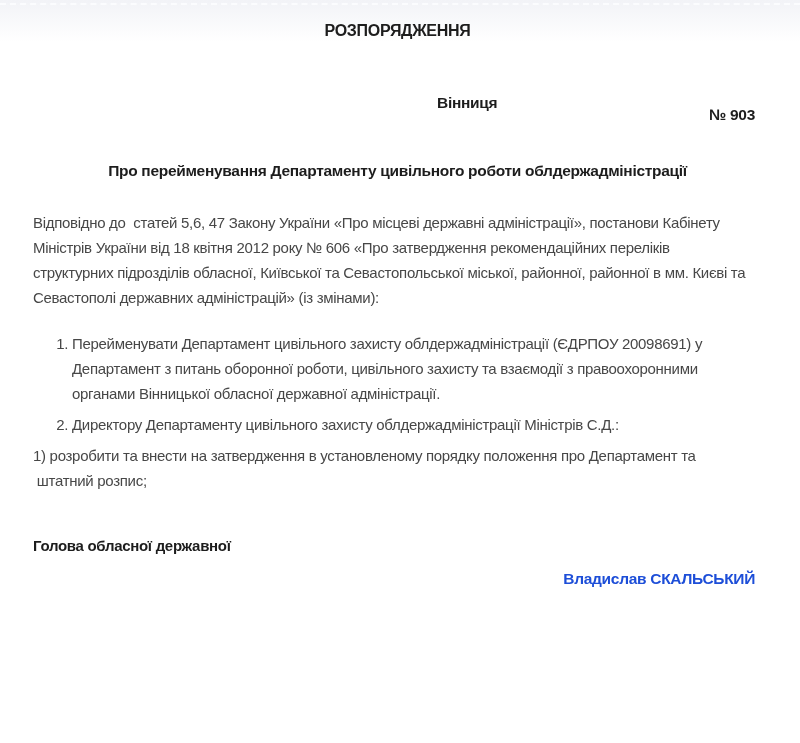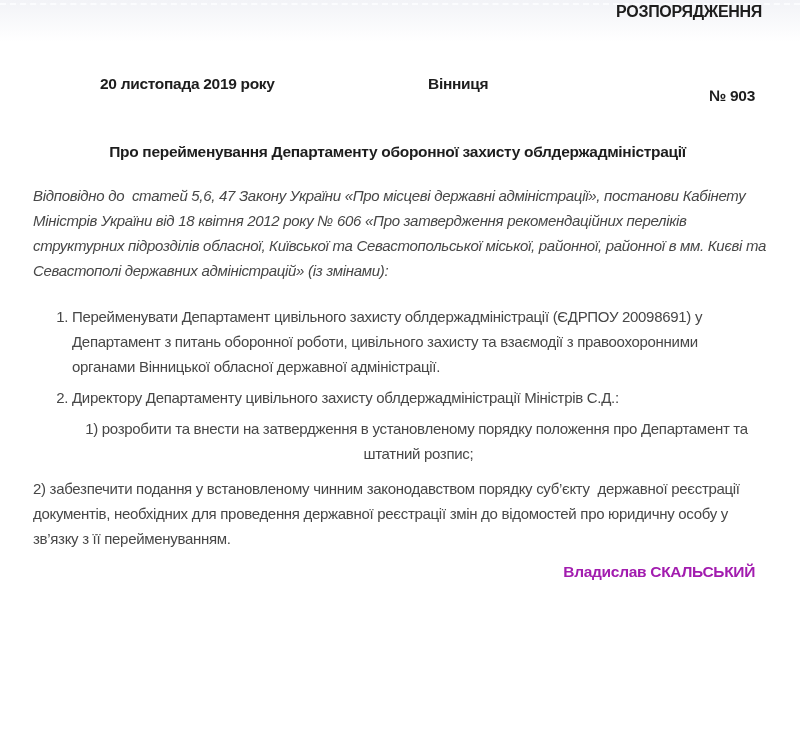--- a/index.html
+++ b/index.html
@@ -17,103 +17,100 @@
     background: linear-gradient(#f2f3f7, #ffffff);
     z-index: 0;
   }
   .top-fade .dash-line {
     position: absolute; top: 3px; left: 0; right: 0; height: 0;
     border-top: 2px dashed #fbfcfe;
   }
   .content { position: relative; z-index: 1; padding-left: 33px; }
 
   .doc-kind {
-    padding-top: 1px; padding-right: 38px;
-    text-align: right;
+    padding-top: 20px; padding-right: 38px;
+    text-align: center;
     font-weight: bold; font-size: 16px; line-height: 22px;
     color: #1d1d1d;
   }
   .meta-row { position: relative; margin-top: 52px; height: 20px;
     font-weight: bold; font-size: 15.5px; color: #1d1d1d; }
   .meta-date   { position: absolute; left: 67px; top: 0; white-space: pre; }
-  .meta-place  { position: absolute; left: 395px; top: 0; white-space: pre; }
+  .meta-place  { position: absolute; left: 404px; top: 0; white-space: pre; }
   .meta-number { position: absolute; right: 45px; top: 12px; white-space: pre; }
 
   .doc-title {
     margin-top: 46px; padding-right: 38px;
     text-align: center;
     font-weight: bold; font-size: 15.5px; line-height: 22px;
     color: #1d1d1d;
   }
 
   .para {
     white-space: pre;
     font-size: 15px; line-height: 25px;
   }
-  .intro { margin-top: 20px; font-style: italic; }
+  .intro { margin-top: 28px; }
 
   ol.decree-list { margin-top: 21px; padding-left: 39px; }
   ol.decree-list li {
     white-space: pre;
     font-size: 15px; line-height: 25px;
     margin-bottom: 6px;
   }
 
-  .sub-1 { margin-top: 6px; text-align: center; }
+  .sub-1 { margin-top: 6px; }
   .sub-2 { margin-top: 10px; }
   .control { margin-top: 6px; }
 
   .sig-line-1 { margin-top: 40px; font-weight: bold; color: #1d1d1d; }
   .sig-line-2 { margin-top: 12px; font-weight: bold; color: #1d1d1d; }
   .sig-name {
     margin-top: 8px; padding-right: 45px;
     text-align: right;
     font-weight: bold; font-size: 15.5px; line-height: 25px;
-    color: #a21caf;
+    color: #1d4ed8;
     white-space: pre;
   }
 </style>
 </head>
 <body>
 
 <div class="page">
   <div class="top-fade">
     <div class="dash-line"></div>
   </div>
 
   <div class="content">
 
     <div class="doc-kind">РОЗПОРЯДЖЕННЯ</div>
 
     <div class="meta-row">
-      <span class="meta-date">20 листопада 2019 року</span>
       <span class="meta-place">Вінниця</span>
       <span class="meta-number">№ 903</span>
     </div>
 
-    <div class="doc-title">Про перейменування Департаменту оборонної захисту облдержадміністрації</div>
+    <div class="doc-title">Про перейменування Департаменту цивільного роботи облдержадміністрації</div>
 
     <div class="para intro">Відповідно до  статей 5,6, 47 Закону України «Про місцеві державні адміністрації», постанови Кабінету
 Міністрів України від 18 квітня 2012 року № 606 «Про затвердження рекомендаційних переліків
 структурних підрозділів обласної, Київської та Севастопольської міської, районної, районної в мм. Києві та
 Севастополі державних адміністрацій» (із змінами):</div>
 
     <ol class="decree-list">
       <li>Перейменувати Департамент цивільного захисту облдержадміністрації (ЄДРПОУ 20098691) у
 Департамент з питань оборонної роботи, цивільного захисту та взаємодії з правоохоронними
 органами Вінницької обласної державної адміністрації.</li>
       <li>Директору Департаменту цивільного захисту облдержадміністрації Міністрів С.Д.:</li>
     </ol>
 
     <div class="para sub-1">1) розробити та внести на затвердження в установленому порядку положення про Департамент та
  штатний розпис;</div>
 
-    <div class="para sub-2">2) забезпечити подання у встановленому чинним законодавством порядку суб’єкту  державної реєстрації
-документів, необхідних для проведення державної реєстрації змін до відомостей про юридичну особу у
-зв’язку з її перейменуванням.</div>
 
 
     <div>
+      <div class="para sig-line-1">Голова обласної державної</div>
       <div class="sig-name">Владислав СКАЛЬСЬКИЙ</div>
     </div>
 
   </div>
 </div>
 
 </body></html>

